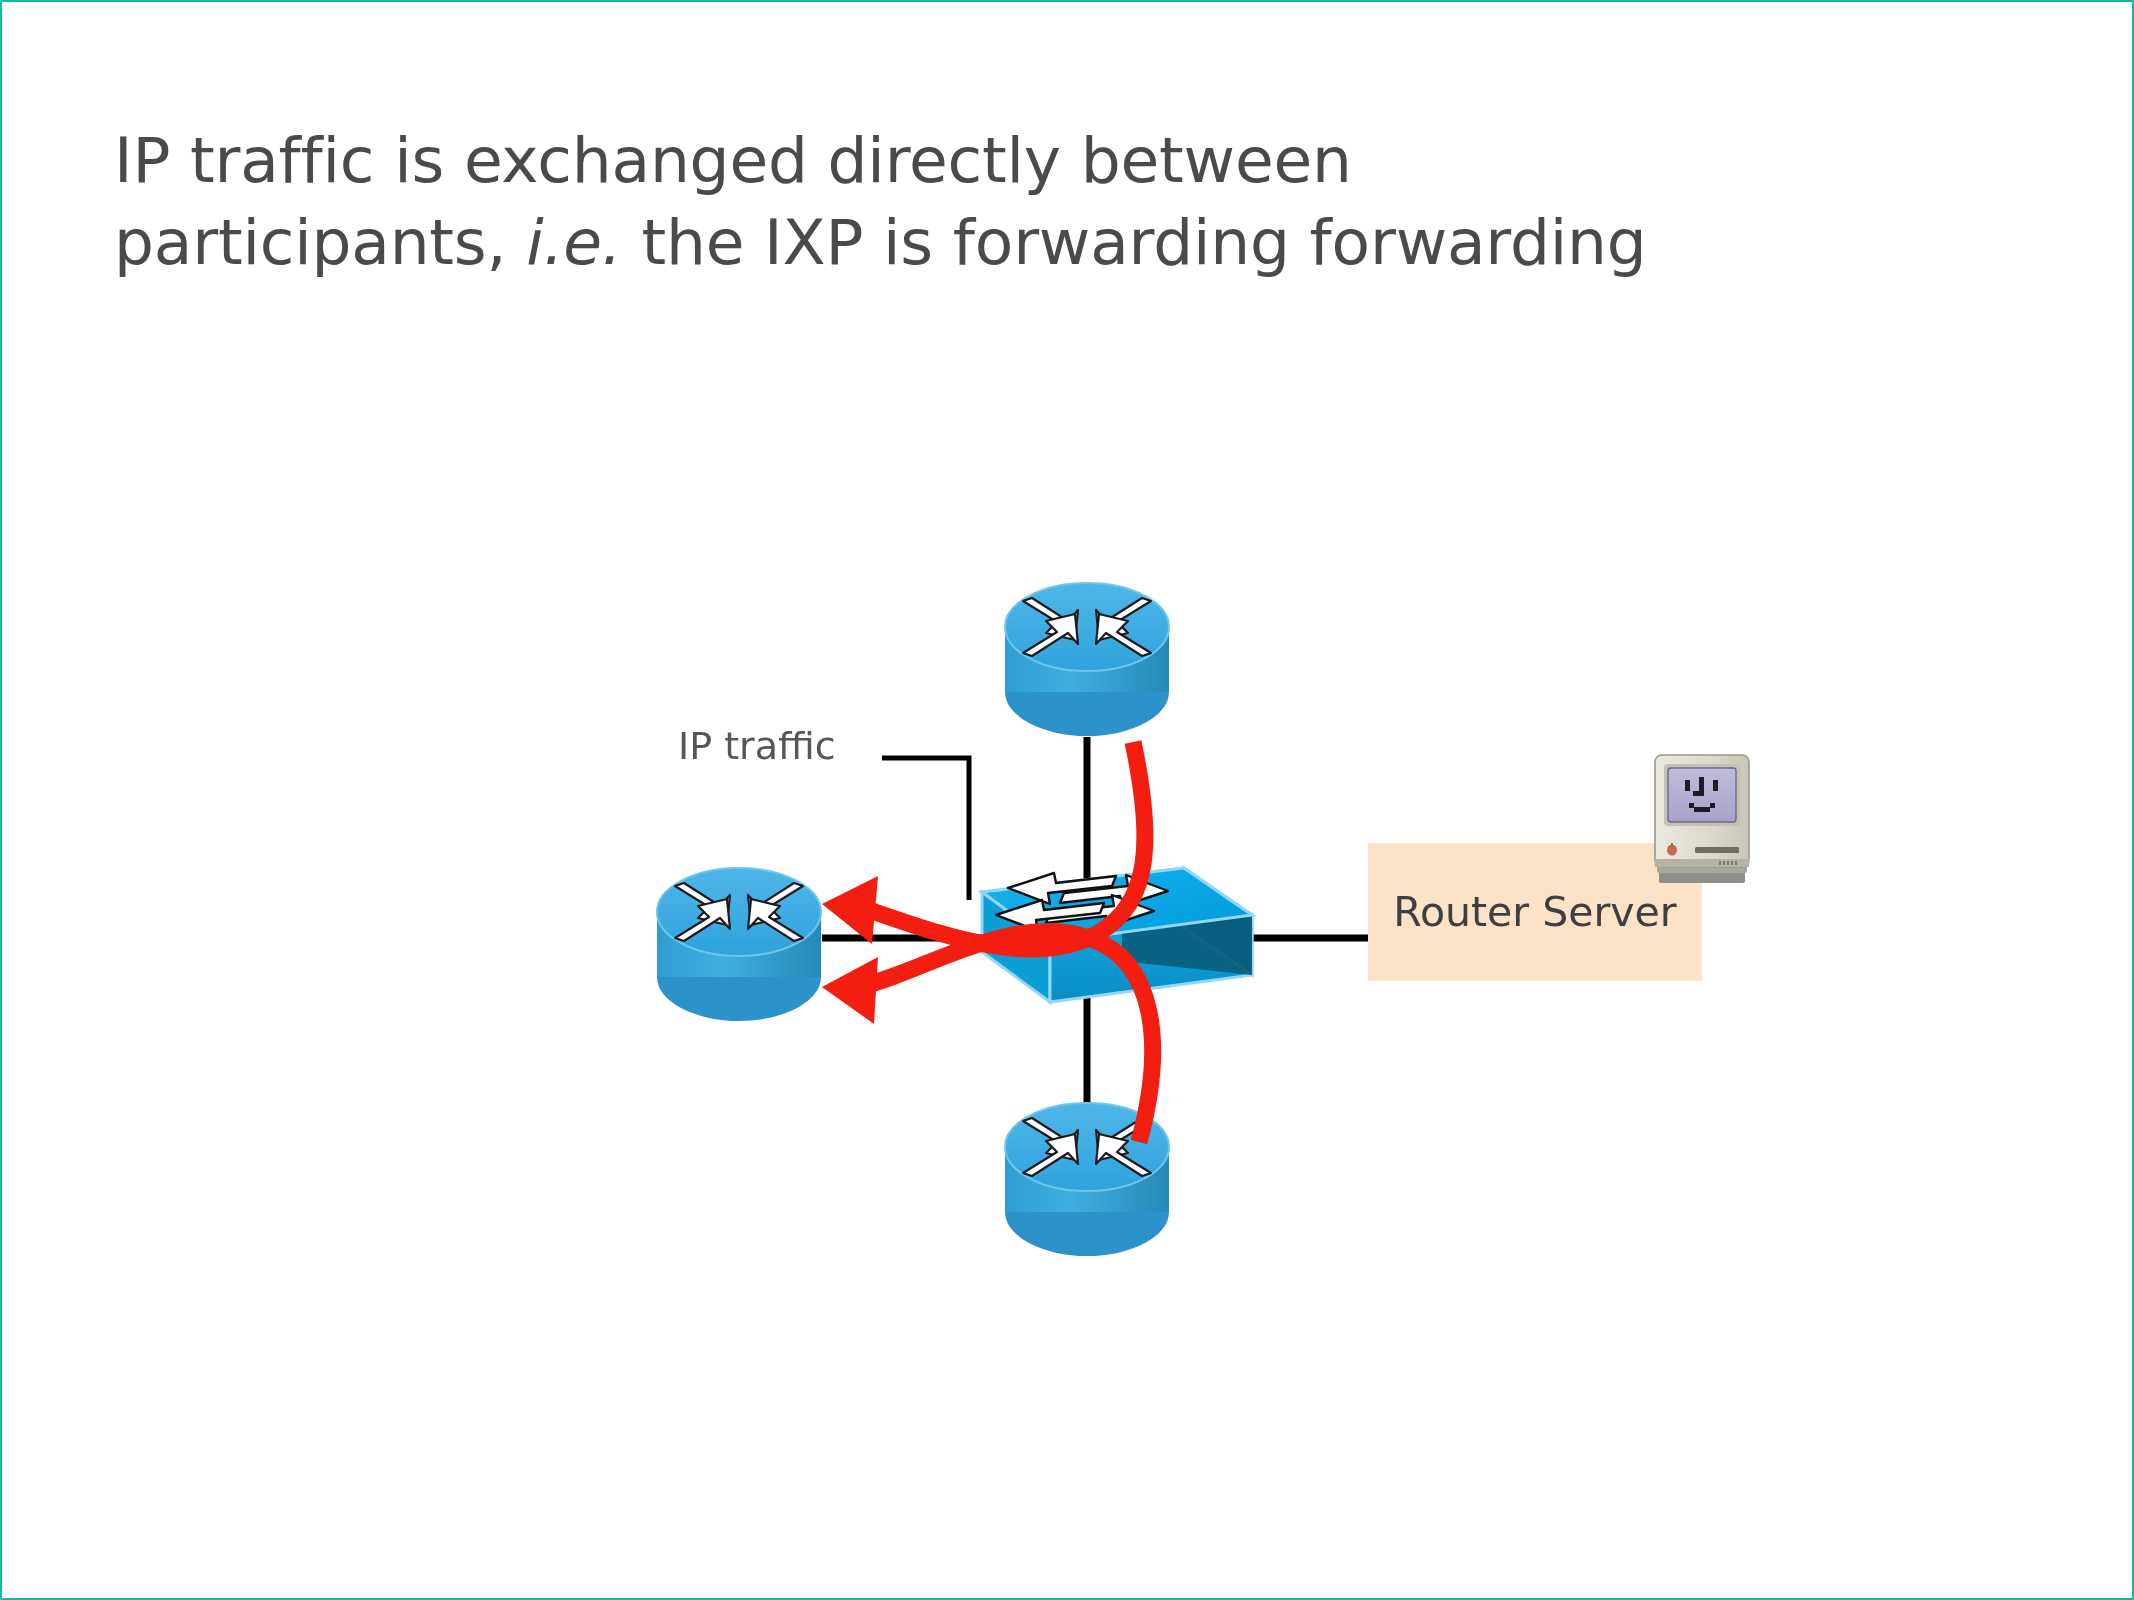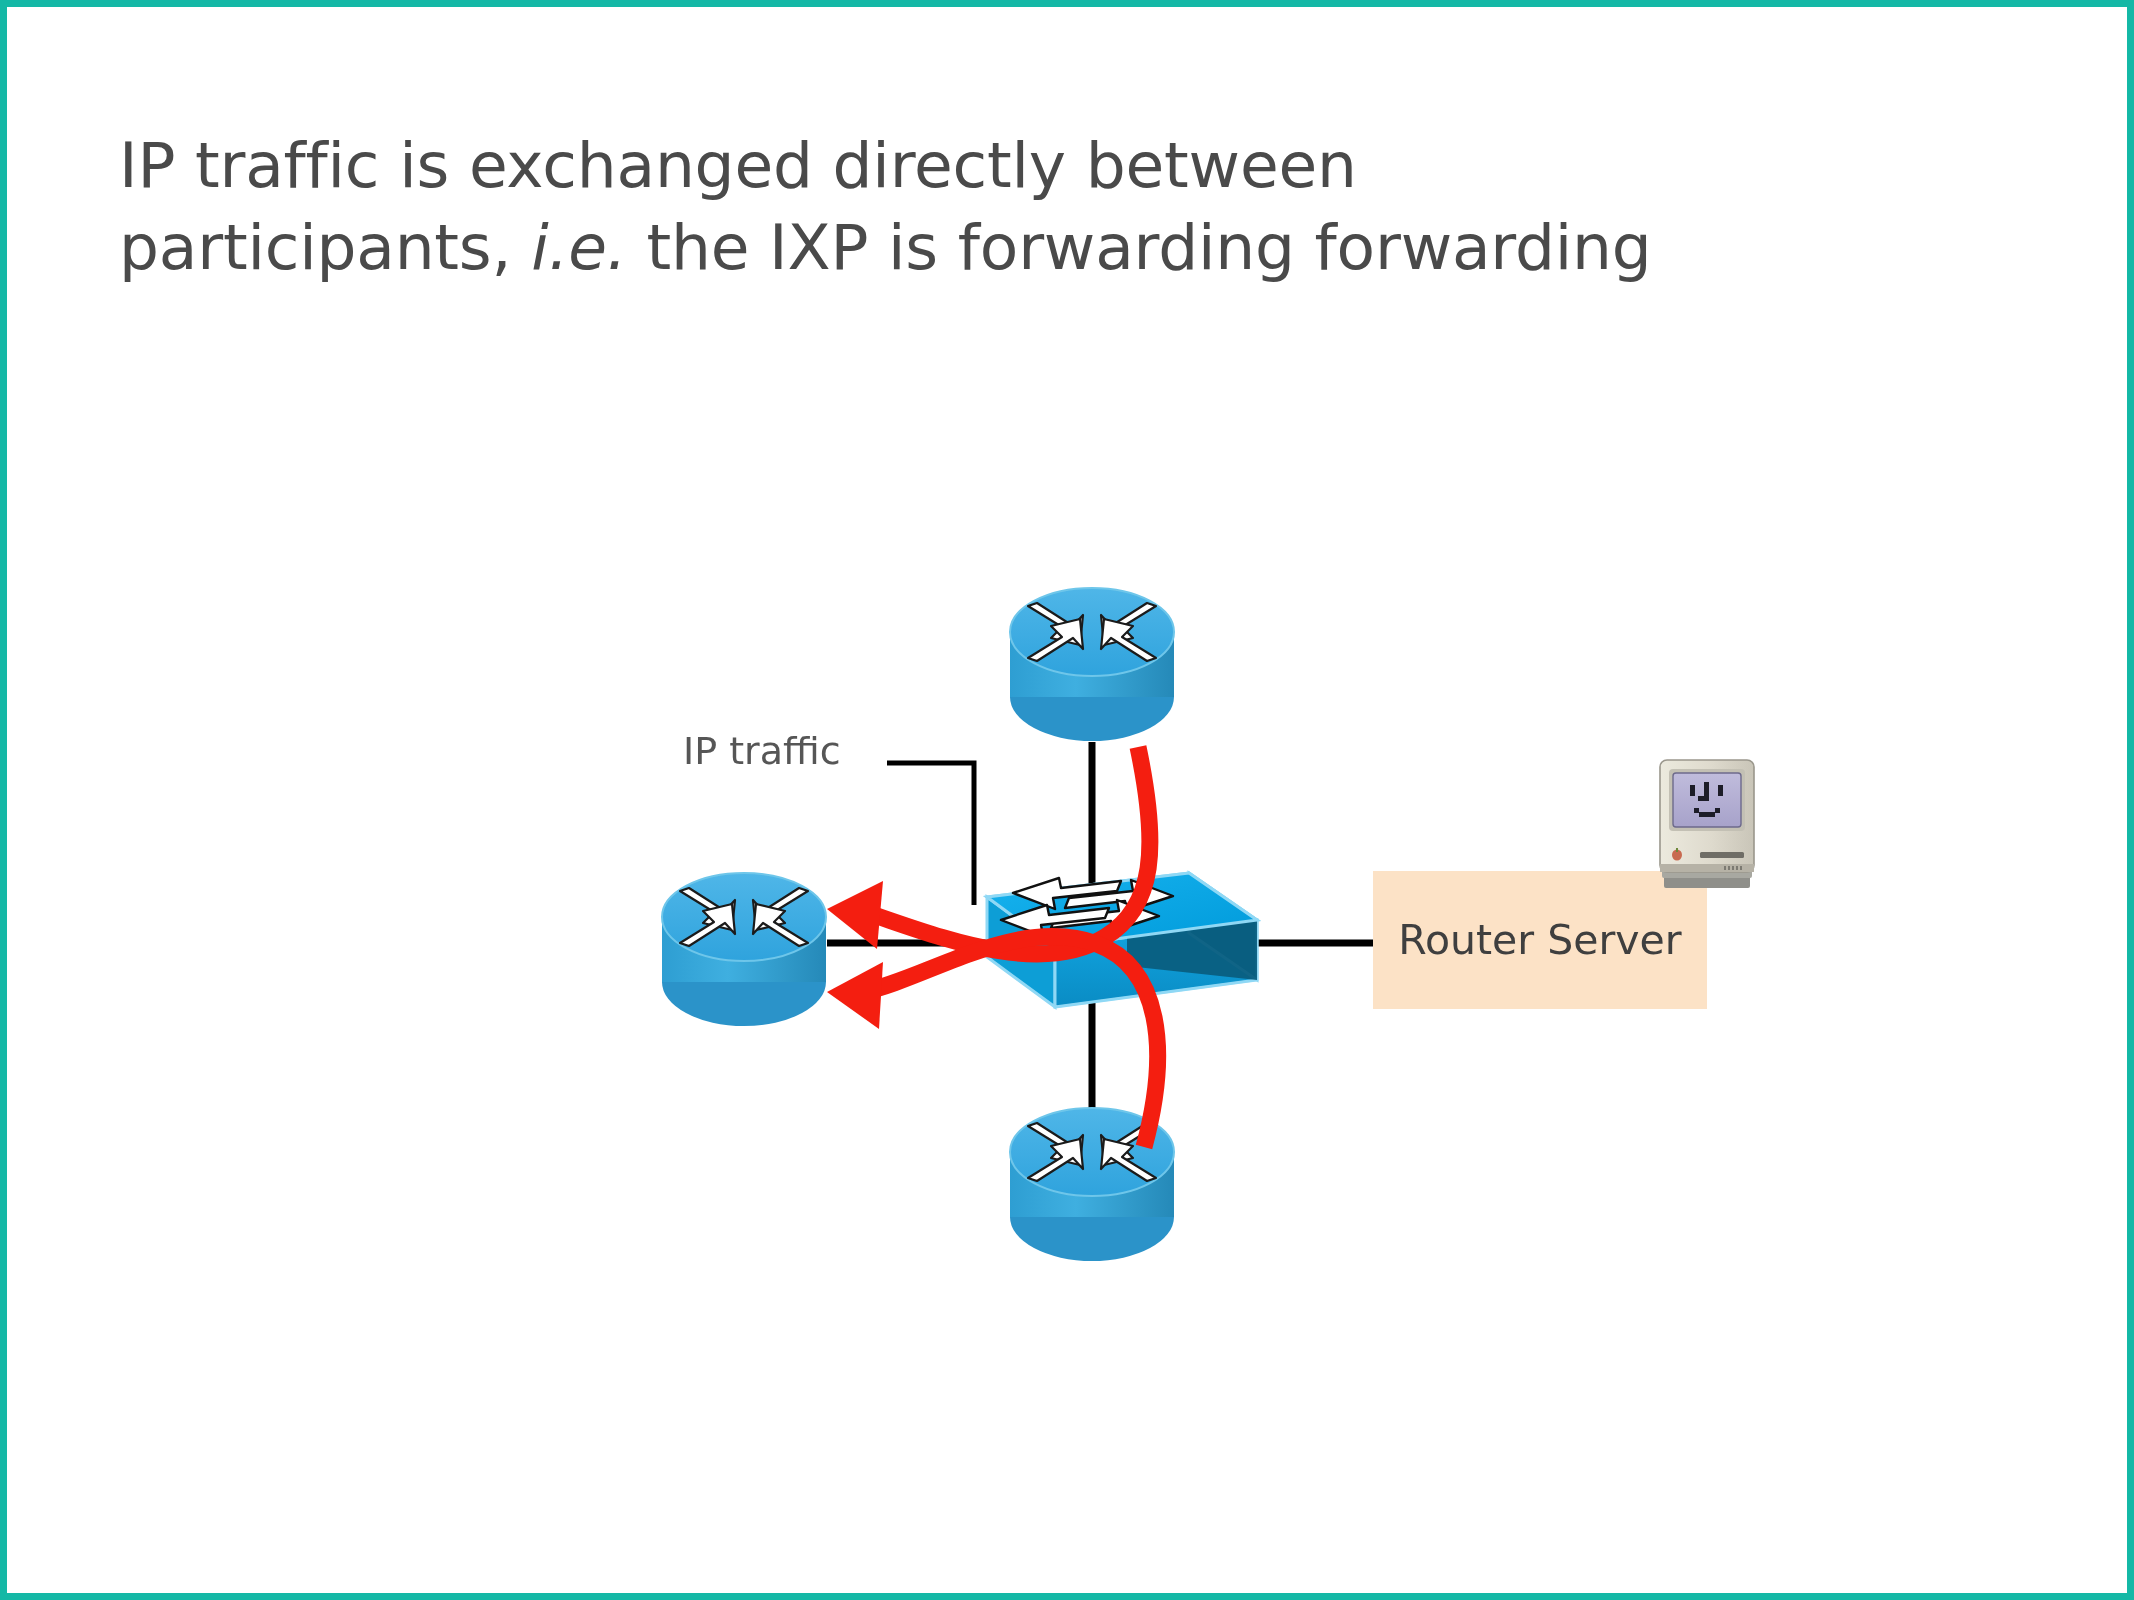--- a/index.html
+++ b/index.html
@@ -15,21 +15,21 @@
   }
 
   
   #slide {
     position: absolute;
     left: 0; top: 0;
     width: 2134px;
     height: 1600px;
     background: #ffffff;
     box-sizing: border-box;
-    border: 7px solid #14b8a6;
+    border: 2px solid #14b8a6;
   }
 
   
   #title {
     position: absolute;
     left: 112px;
     top: 118px;
     width: 1830px;
     font-family: "DejaVu Sans", sans-serif;
     font-size: 63px;
@@ -56,21 +56,21 @@
     position: absolute;
     left: 0; top: 0;
     width: 2134px;
     height: 1600px;
   }
 
   
   #router-server-box {
     position: absolute;
     left: 1366px;
-    top: 864px;
+    top: 841px;
     width: 334px;
     height: 138px;
     background: #fce2c6;
     display: flex;
     align-items: center;
     justify-content: center;
   }
   #router-server-label {
     font-family: "DejaVu Sans", sans-serif;
     font-size: 41px;

